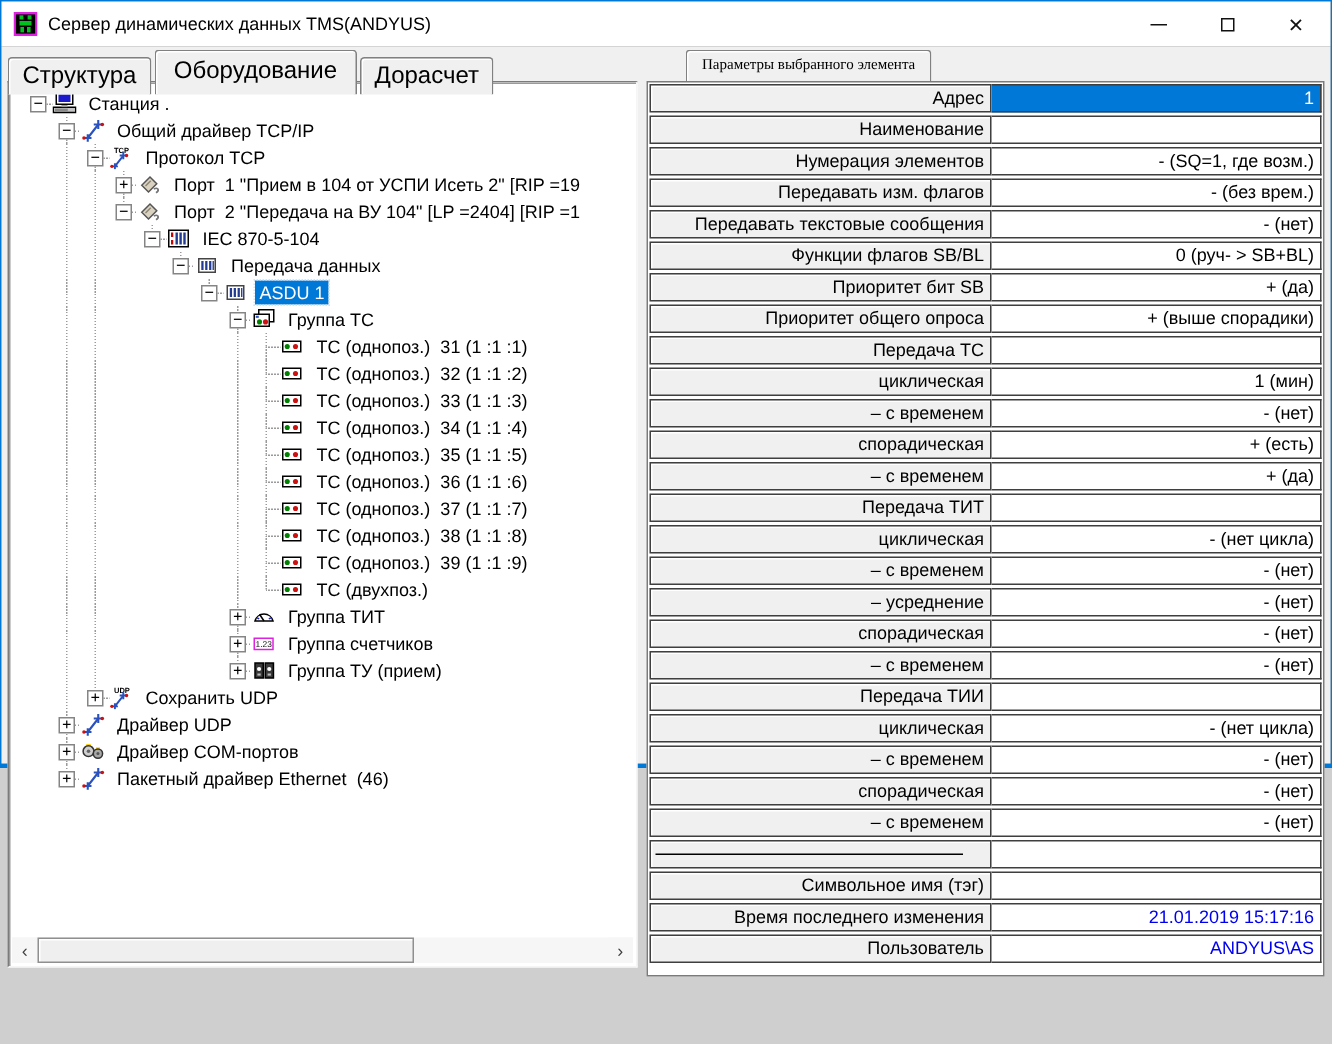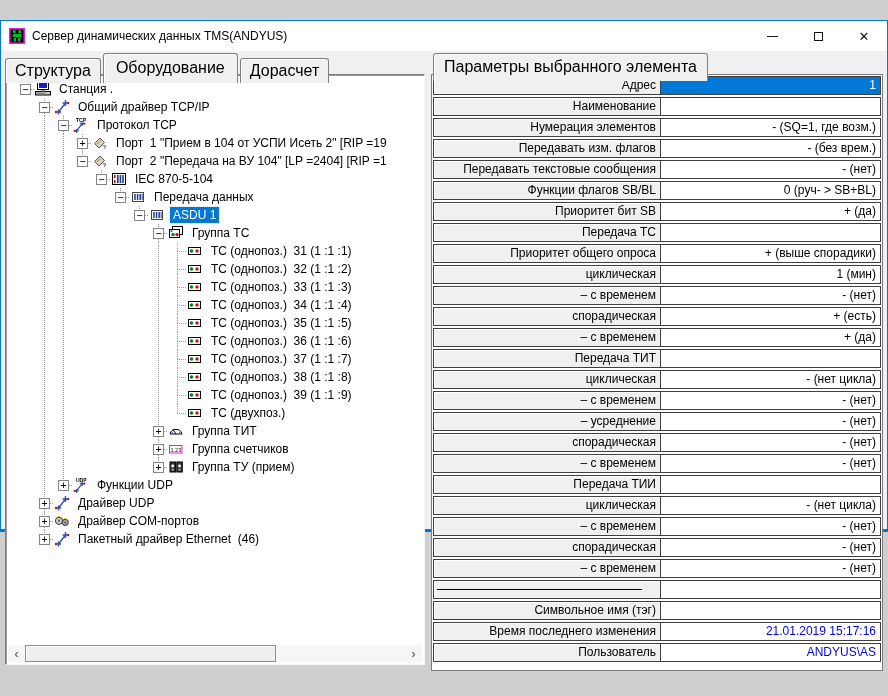--- a/index.html
+++ b/index.html
@@ -1,34 +1,34 @@
 <!DOCTYPE html>
 <html><head>
 <meta charset="utf-8">
 <style>
   html,body{margin:0;padding:0;background:#cfcfcf;}
   body{width:888px;height:696px;overflow:hidden;font-family:"Liberation Sans",sans-serif;}
   *{box-sizing:border-box;}
-  .window{width:888px;height:512px;border:1px solid #0078d7;border-bottom:3px solid #0078d7;background:#737373;position:relative;margin-top:20px;}
+  .window{width:888px;height:512px;border:1px solid #0078d7;border-bottom:3px solid #0078d7;background:#737373;position:relative;}
   
   .titlebar{height:30px;background:#ffffff;display:flex;align-items:center;position:relative;}
   .app-icon{width:16px;height:16px;margin-left:8px;flex:none;display:flex;}
   .title-text{margin-left:7px;font-size:12px;color:#000;white-space:pre;}
   .win-controls{position:absolute;right:0;top:0;height:30px;display:flex;}
   .winbtn{width:46px;height:30px;display:flex;align-items:center;justify-content:center;color:#111;}
   .glyph-min{width:11px;height:1px;background:#111;}
   .glyph-max{width:9px;height:9px;border:1px solid #111;}
   .glyph-close{font-size:13px;line-height:13px;}
   
   .client{position:absolute;top:30px;left:0;right:0;bottom:0;background:#f0f0f0;}
   
   .left-tabs{position:absolute;left:4px;top:2px;z-index:3;white-space:nowrap;}
   .tab{position:relative;display:inline-block;background:#f0f0f0;border:1px solid #808080;border-bottom:none;border-radius:3px 3px 0 0;padding:3px 9px 3px;font-size:16px;margin-right:2px;top:3px;box-shadow:inset 1px 1px 0 #fff;}
   .tab.active{top:0;padding:5px 12px 6px;z-index:4;}
-  .rtab{position:absolute;left:432px;top:2px;z-index:3;background:#f0f0f0;border:1px solid #808080;border-bottom:none;border-radius:3px 3px 0 0;padding:4px 10px 5px;font-size:16px;box-shadow:inset 1px 1px 0 #fff;}
+  .rtab{position:absolute;left:456px;top:2px;z-index:3;background:#f0f0f0;border:1px solid #808080;border-bottom:none;border-radius:3px 3px 0 0;padding:4px 10px 5px;font-size:10px;box-shadow:inset 1px 1px 0 #fff;font-family:Liberation Serif, serif;}
   
   .tree-panel{position:absolute;left:4px;top:23px;width:420px;height:591px;background:#fff;border:1px solid;border-color:#7b7b7b #f5f5f5 #f5f5f5 #7b7b7b;box-shadow:inset 1px 1px 0 #9a9a9a;z-index:2;}
   .tree-view{position:absolute;left:2px;top:2px;right:2px;bottom:19px;background:#fff;overflow:hidden;padding:3px 0 0 8px;}
   .trow{display:flex;height:18px;align-items:center;white-space:nowrap;}
   .guide{width:19px;height:18px;flex:none;position:relative;}
   .guide.line::before{content:"";position:absolute;left:9px;top:0;bottom:0;width:1px;background-image:repeating-linear-gradient(to bottom,#9a9a9a 0 1px,transparent 1px 2px);}
   .conn{position:relative;width:19px;height:18px;flex:none;}
   .conn .vt{position:absolute;left:9px;top:0;width:1px;height:9px;background-image:repeating-linear-gradient(to bottom,#9a9a9a 0 1px,transparent 1px 2px);}
   .conn .vb{position:absolute;left:9px;top:9px;width:1px;height:9px;background-image:repeating-linear-gradient(to bottom,#9a9a9a 0 1px,transparent 1px 2px);}
   .conn .hz{position:absolute;left:9px;top:9px;width:10px;height:1px;background-image:repeating-linear-gradient(to right,#9a9a9a 0 1px,transparent 1px 2px);}
@@ -604,21 +604,21 @@
                 <g transform="translate(0,3.5) scale(0.8)">
                   <g stroke="#2a52be" stroke-width="1.6" fill="none">
                     <path d="M2 13 L7 13 M4.5 10.5 L4.5 15.5 M4.5 13 L11.5 4"></path>
                     <path d="M11.5 1 L11.5 7 M8.5 4 L14.5 4"></path>
                   </g>
                   <circle cx="2" cy="13" r="1.4" fill="#cc1111"></circle>
                   <circle cx="14.2" cy="4" r="1.4" fill="#cc1111"></circle>
                 </g>
               </svg>
             </span>
-            <span class="tlabel">Функции UDP</span>
+            <span class="tlabel">Сохранить UDP</span>
           </div>
           <div class="trow">
             <div class="guide"></div>
             <div class="conn">
               <span class="vt"></span>
               <span class="vb"></span>
               <span class="hz"></span>
               <span class="expando">+</span>
             </div>
             <span class="ticon">
@@ -705,26 +705,26 @@
         </div>
         <div class="prow">
           <div class="plabel">Функции флагов SB/BL</div>
           <div class="pvalue">0 (руч- &gt; SB+BL)</div>
         </div>
         <div class="prow">
           <div class="plabel">Приоритет бит SB</div>
           <div class="pvalue">+ (да)</div>
         </div>
         <div class="prow">
+          <div class="plabel">Приоритет общего опроса</div>
+          <div class="pvalue">+ (выше спорадики)</div>
+        </div>
+        <div class="prow">
           <div class="plabel">Передача ТС</div>
           <div class="pvalue"></div>
-        </div>
-        <div class="prow">
-          <div class="plabel">Приоритет общего опроса</div>
-          <div class="pvalue">+ (выше спорадики)</div>
         </div>
         <div class="prow">
           <div class="plabel">циклическая</div>
           <div class="pvalue">1 (мин)</div>
         </div>
         <div class="prow">
           <div class="plabel">– с временем</div>
           <div class="pvalue">- (нет)</div>
         </div>
         <div class="prow">

